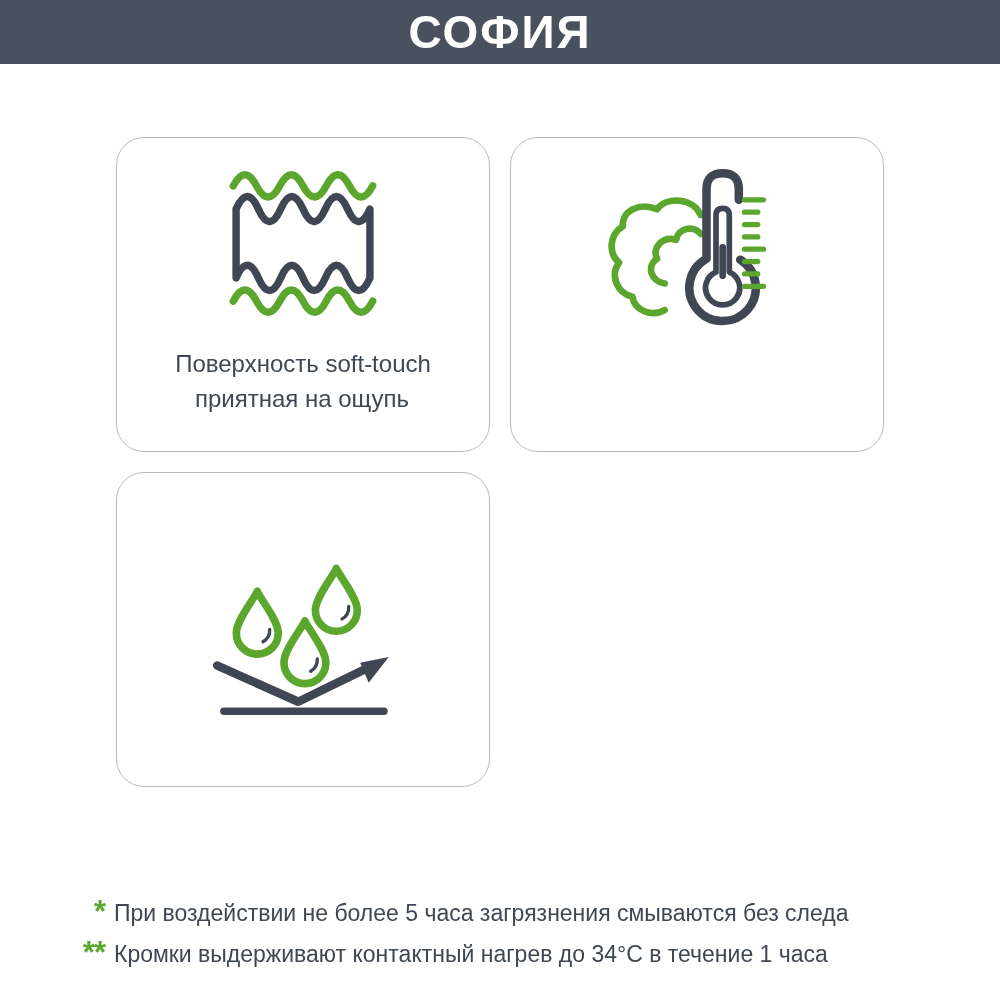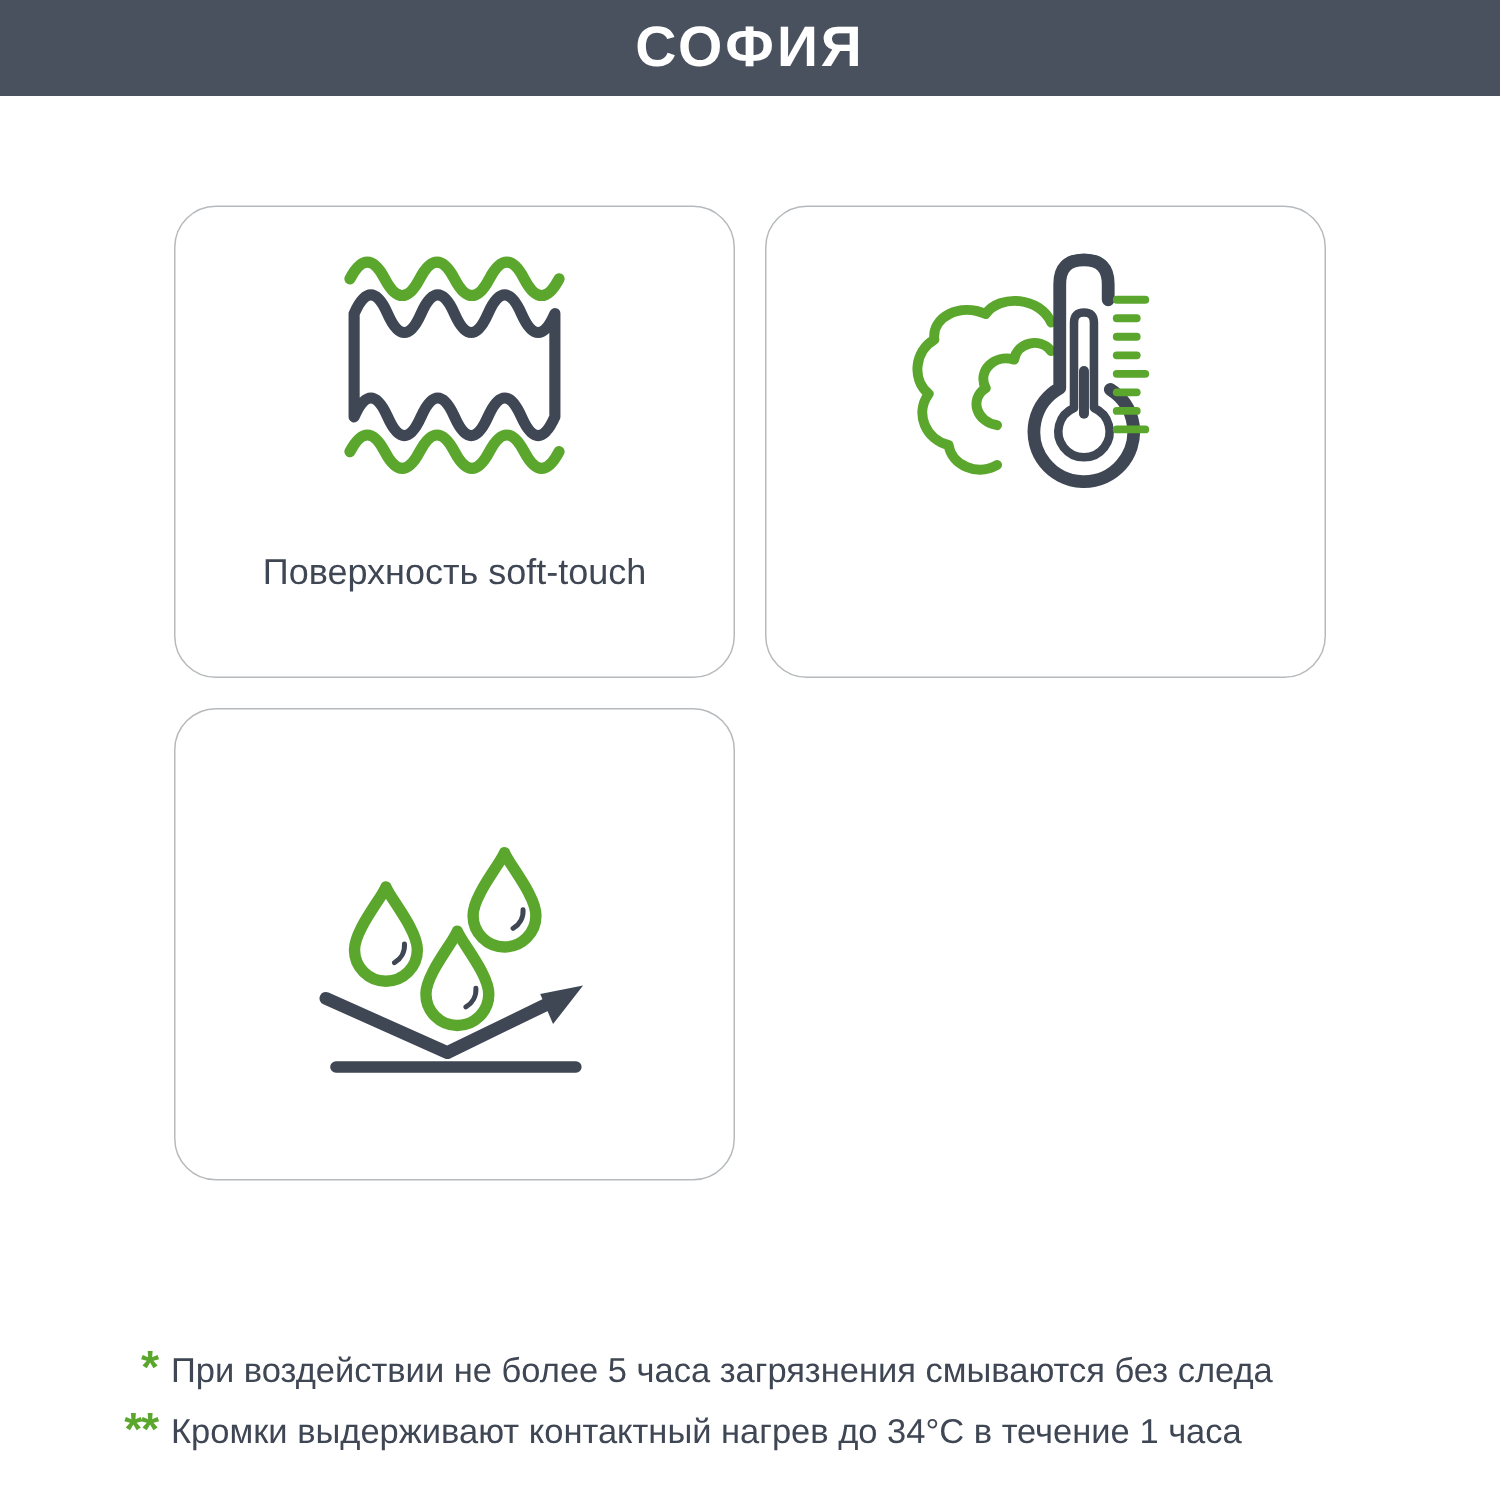--- a/index.html
+++ b/index.html
@@ -5,21 +5,21 @@
   :root{
     --header-bg:#4A515E; --ink:#3F4654; --green:#5BA72D;
     --card-border:#B6BABD; --card-bg:#FFFFFF; --page-bg:#FFFFFF;
   }
   *{margin:0;padding:0;box-sizing:border-box;}
   html,body{width:1000px;height:1000px;background:var(--page-bg);
     font-family:"Liberation Sans","DejaVu Sans",sans-serif;color:var(--ink);}
   .page{position:relative;width:1000px;height:1000px;overflow:hidden;}
 
   .header{height:64px;background:var(--header-bg);display:flex;align-items:center;justify-content:center;}
-  .header-title{color:#fff;font-size:38px;font-weight:700;letter-spacing:2px;line-height:1;}
+  .header-title{color:#fff;font-size:46px;font-weight:700;letter-spacing:2px;line-height:1;}
 
   .grid{width:768px;margin:73px auto 0;display:grid;grid-template-columns:374px 374px;grid-auto-rows:315px;gap:20px;}
   .card{background:var(--card-bg);border:1.5px solid var(--card-border);border-radius:28px;
         display:flex;flex-direction:column;align-items:center;}
   .icon-wrap{flex:1;display:flex;align-items:center;justify-content:center;padding-top:14px;}
   .caption{height:92px;margin-bottom:24px;display:flex;flex-direction:column;justify-content:center;
            text-align:center;font-size:24px;line-height:35px;font-weight:500;color:var(--ink);}
   .cap-line{white-space:nowrap;}
   sup.ast{color:var(--green);font-weight:700;font-size:0.82em;vertical-align:super;margin-left:2px;line-height:0;}
 
@@ -50,20 +50,21 @@
       <div class="icon-wrap">
         <svg width="158" height="149" viewBox="0 0 170 160">
           <path class="sk-green" stroke-width="8" transform="translate(10,18)" d="M 0 0 Q 12.5 -24 25 0 T 50 0 T 75 0 T 100 0 T 125 0 T 150 0"></path>
           <path class="sk-ink" stroke-width="8" transform="translate(13,43)" d="M 0 0 Q 12 -27 24 0 T 48 0 T 72 0 T 96 0 T 120 0 T 144 0
                    L 144 74 Q 132 101 120 74 T 96 74 T 72 74 T 48 74 T 24 74 T 0 74 Z"></path>
           <path class="sk-green" stroke-width="8" transform="translate(10,142)" d="M 0 0 Q 12.5 -24 25 0 T 50 0 T 75 0 T 100 0 T 125 0 T 150 0"></path>
         </svg>
       </div>
       <div class="caption">
         <div class="cap-line"><span>Поверхность soft-touch</span></div>
+        <div class="cap-line"><span>приятная на ощупь</span><sup class="ast"></sup></div>
       </div>
     </div>
 
 
     <div class="card">
       <div class="icon-wrap">
         <svg width="190" height="176" viewBox="0 0 200 185">
 
           <path class="sk-green" stroke-width="7" d="M 104 62 C 96 44, 68 42, 58 56 C 40 48, 20 58, 22 74
                    C 8 82, 6 102, 18 112 C 8 126, 16 144, 32 148

